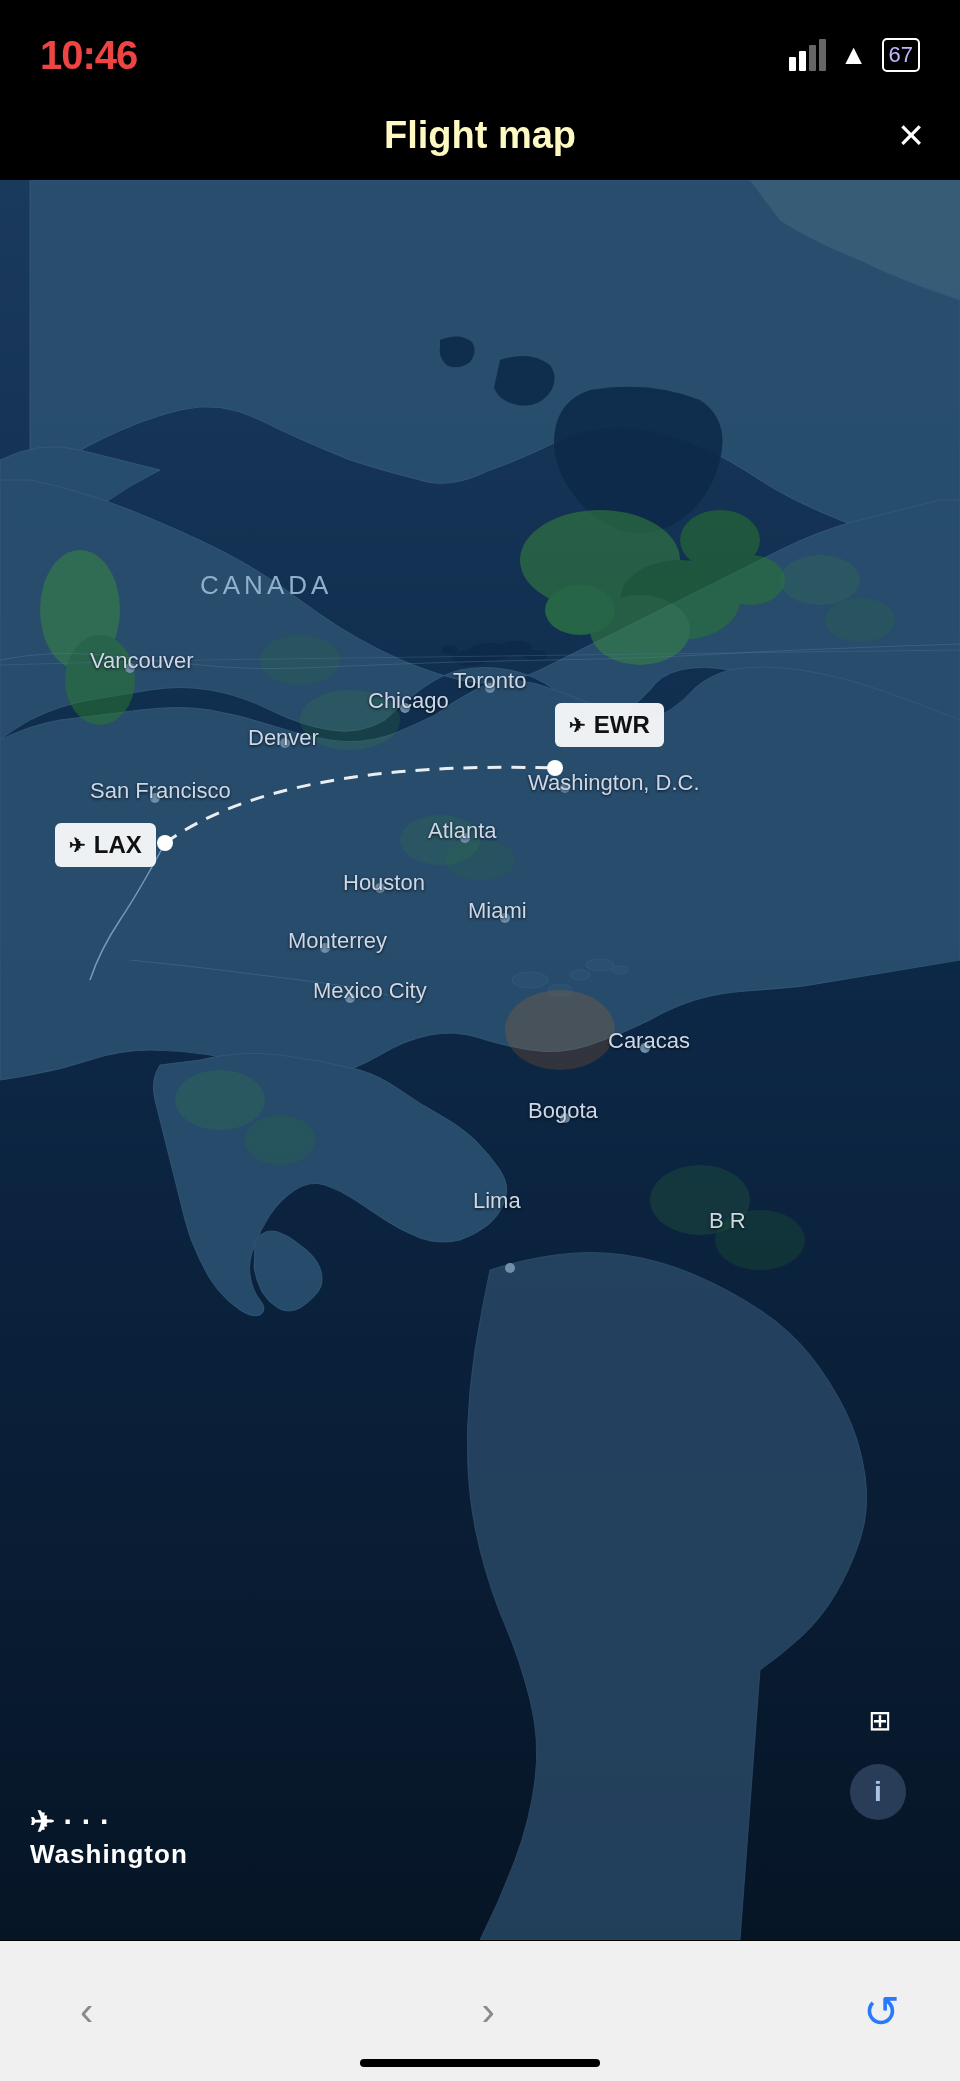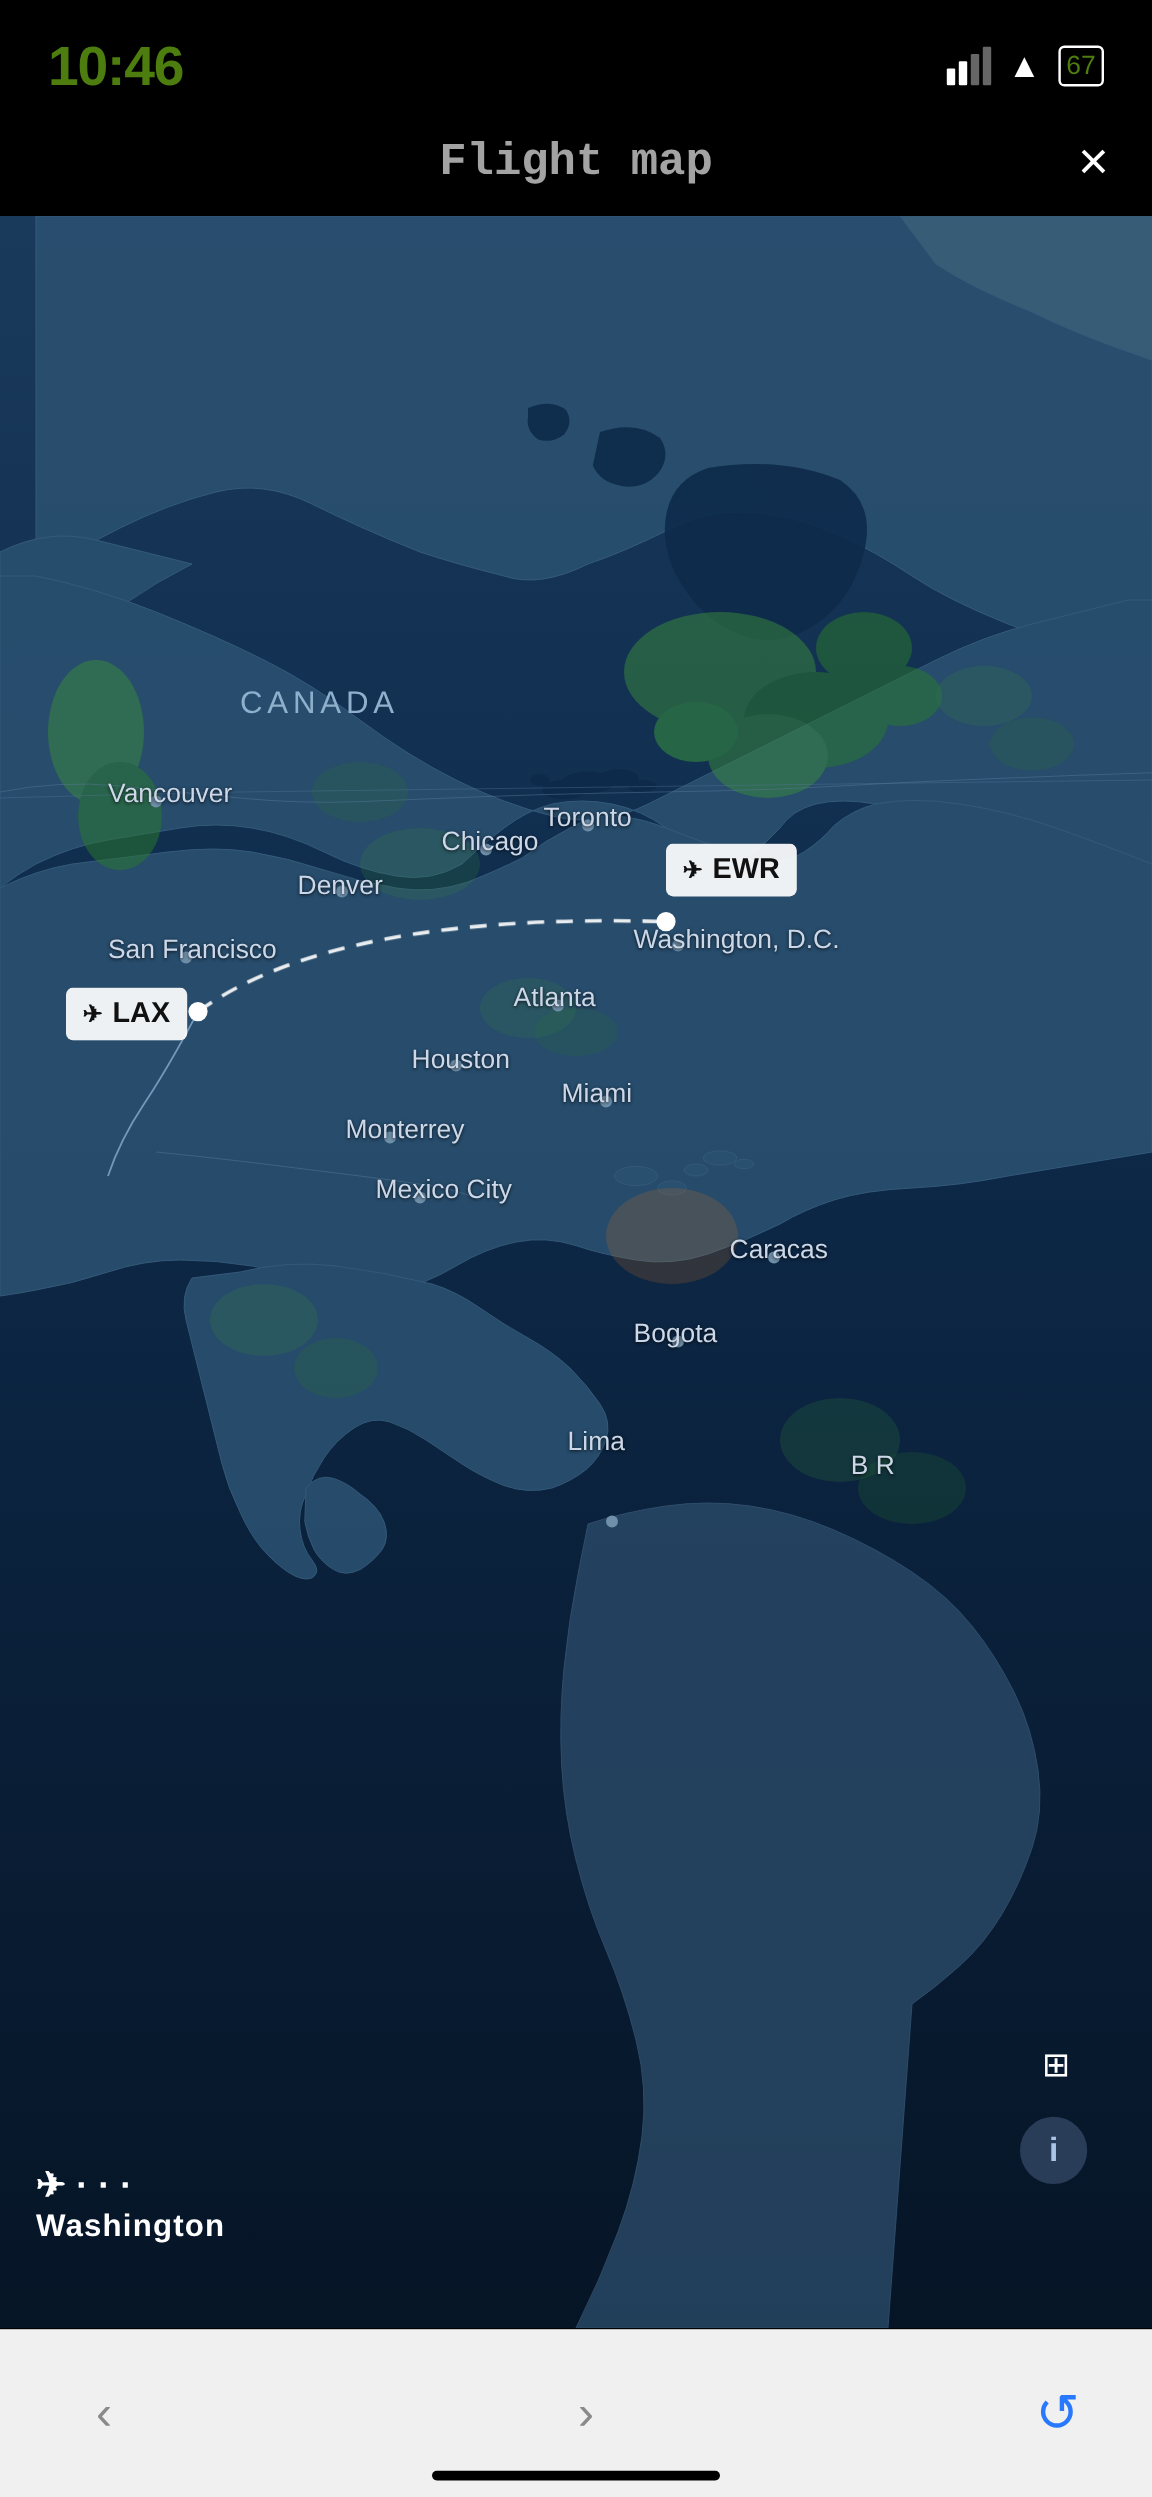--- a/index.html
+++ b/index.html
@@ -18,22 +18,22 @@
       height: 90px;
       background: #000;
       display: flex;
       align-items: center;
       justify-content: space-between;
       padding: 20px 40px 0 40px;
       position: relative;
       z-index: 10;
     }
     .status-time {
-      color: #4d7c0f;
-      font-size: 46px;
+      color: #ef4444;
+      font-size: 40px;
       font-weight: 600;
       letter-spacing: -1px;
     }
     .status-icons {
       display: flex;
       align-items: center;
       gap: 14px;
     }
     .signal-bars {
       display: flex;
@@ -52,40 +52,39 @@
     .battery-container {
       display: flex;
       align-items: center;
       gap: 4px;
     }
     .battery-box {
       border: 2.5px solid #fff;
       border-radius: 5px;
       padding: 2px 5px;
       font-size: 22px;
-      color: #4d7c0f;
+      color: #c4b5fd;
       font-weight: 500;
       position: relative;
     }
 
     
     .header {
       height: 90px;
       background: #000;
       display: flex;
       align-items: center;
       justify-content: center;
       position: relative;
       z-index: 10;
     }
     .header-title {
-      color: #a3a3a3;
+      color: #fef9c3;
       font-size: 38px;
       font-weight: 600;
-      font-family: Liberation Mono, monospace;
     }
     .close-btn {
       position: absolute;
       right: 36px;
       color: #fff;
       font-size: 44px;
       font-weight: 300;
       cursor: pointer;
       line-height: 1;
     }

